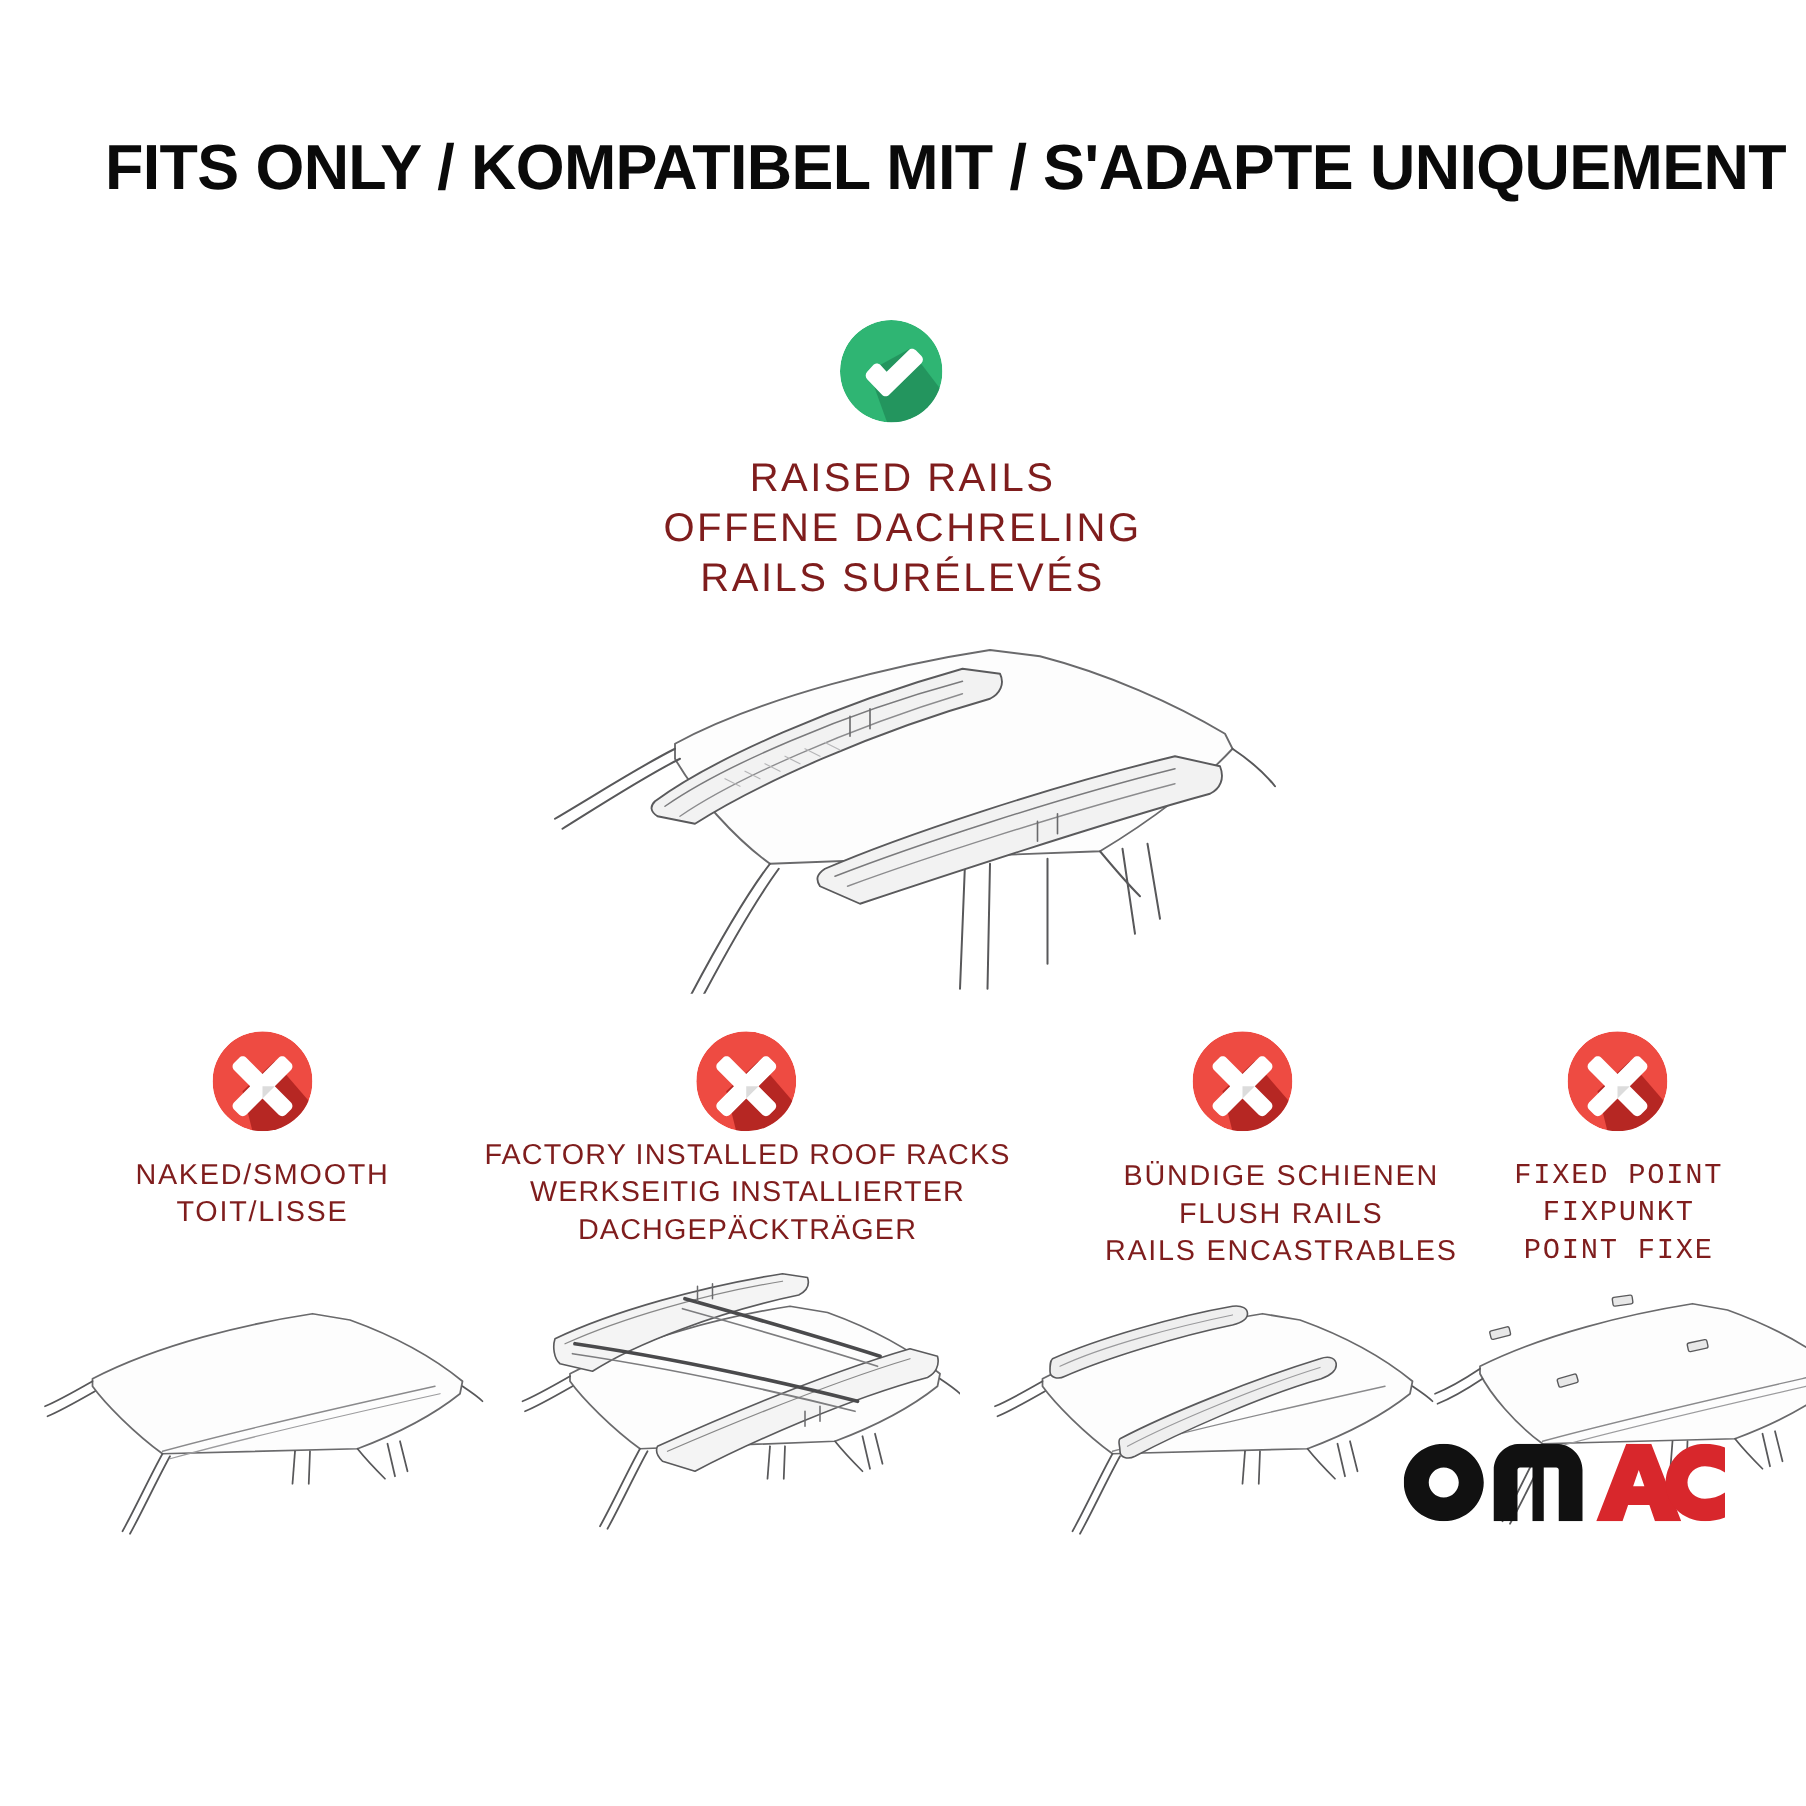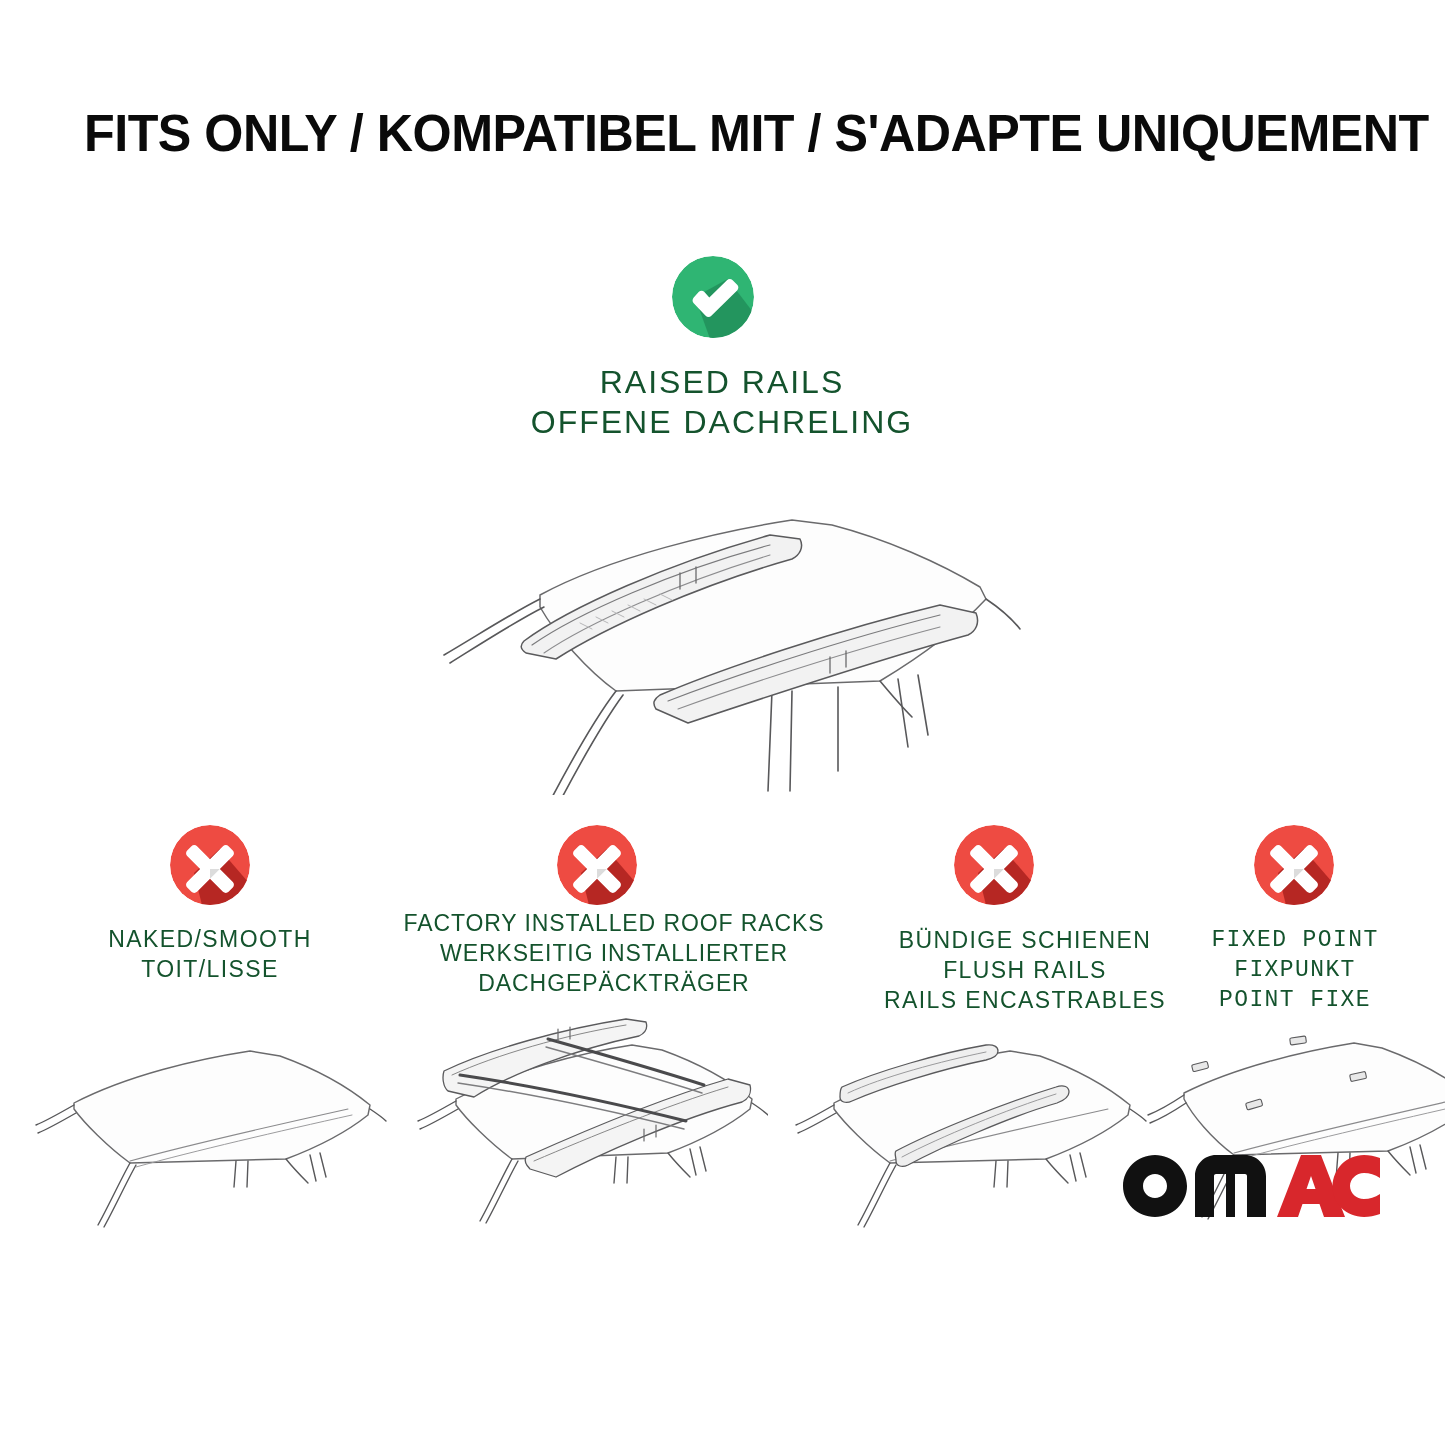--- a/index.html
+++ b/index.html
@@ -36,31 +36,31 @@
     border-radius: 50%;
     overflow: hidden;
   }
   .badge svg { display: block; width: 100%; height: 100%; }
 
   
   .caption {
     position: absolute;
     text-align: center;
     font-weight: 300;
-    color: #14532d;
+    color: #7f1d1d;
     text-transform: uppercase;
   }
   .caption .ln {
     display: block;
     white-space: nowrap;
   }
 
   .cap-main { font-size: 32px; line-height: 40px; letter-spacing: 2.0px; }
   .cap-sub  { font-size: 23px; line-height: 30px; letter-spacing: 1.4px; }
-  .cap-sub.narrow { letter-spacing: 0.9px; margin-left: 16px; }
+  .cap-sub.narrow { letter-spacing: 0.9px; }
 
   
   .art { position: absolute; }
   .art svg { display: block; width: 100%; height: 100%; }
 
   
   .logo {
     position: absolute;
     right: 62px; bottom: 38px;
     height: 62px;
@@ -78,20 +78,21 @@
     <svg viewBox="0 0 100 100" xmlns="http://www.w3.org/2000/svg">
       <circle cx="50" cy="50" r="50" fill="#2fb573"></circle>
       <path d="M68 28 L100 70 L100 100 L46 100 L28 50 Z" fill="#218f5a" opacity="0.85"></path>
       <path d="M26.5 50.5 L32.5 44 C34.5 42 37.5 42 39.5 44 L45.5 50.5 L67 29.5 C69 27.5 72 27.6 74 29.6 L79.5 35.2 C81.4 37.2 81.4 40.2 79.4 42.1 L48 73 C46 75 43 75 41 73 L26.5 57.7 C24.6 55.7 24.6 52.5 26.5 50.5 Z" fill="#ffffff"></path>
     </svg>
   </div>
 
   <div class="caption cap-main" style="left:422px; top:362px; width:600px;">
     <span class="ln">RAISED RAILS</span>
     <span class="ln">OFFENE DACHRELING</span>
+    <span class="ln">RAILS SURÉLEVÉS</span>
   </div>
 
   <div class="art" style="left:420px; top:495px; width:620px; height:300px;">
     <svg viewBox="0 0 620 300" xmlns="http://www.w3.org/2000/svg" fill="none" stroke="#58585a" stroke-width="1.6" stroke-linecap="round" stroke-linejoin="round">
 
       <path d="M120 100 C190 62 300 36 372 25 L412 30 C466 44 520 68 560 92 L566 104 C540 132 500 162 460 186 L196 196 C168 176 136 140 120 112 Z" fill="#fdfdfd" stroke="#6a6a6c" stroke-width="1.5"></path>
 
       <path d="M120 104 C92 118 58 140 24 160"></path>
       <path d="M124 112 C96 126 62 148 30 168"></path>
       <path d="M196 196 C176 222 150 268 128 310"></path>

